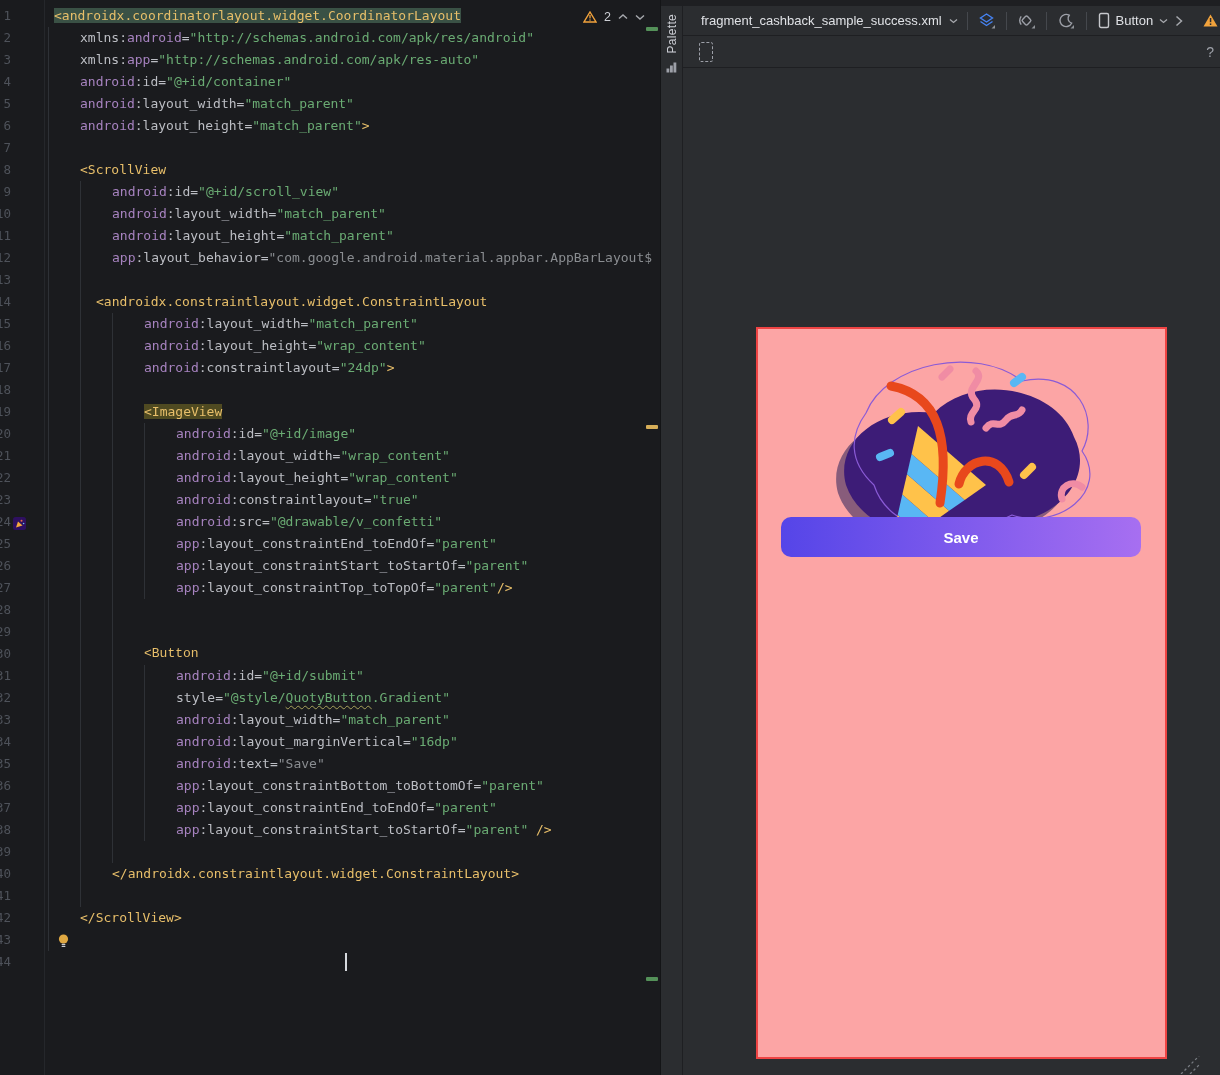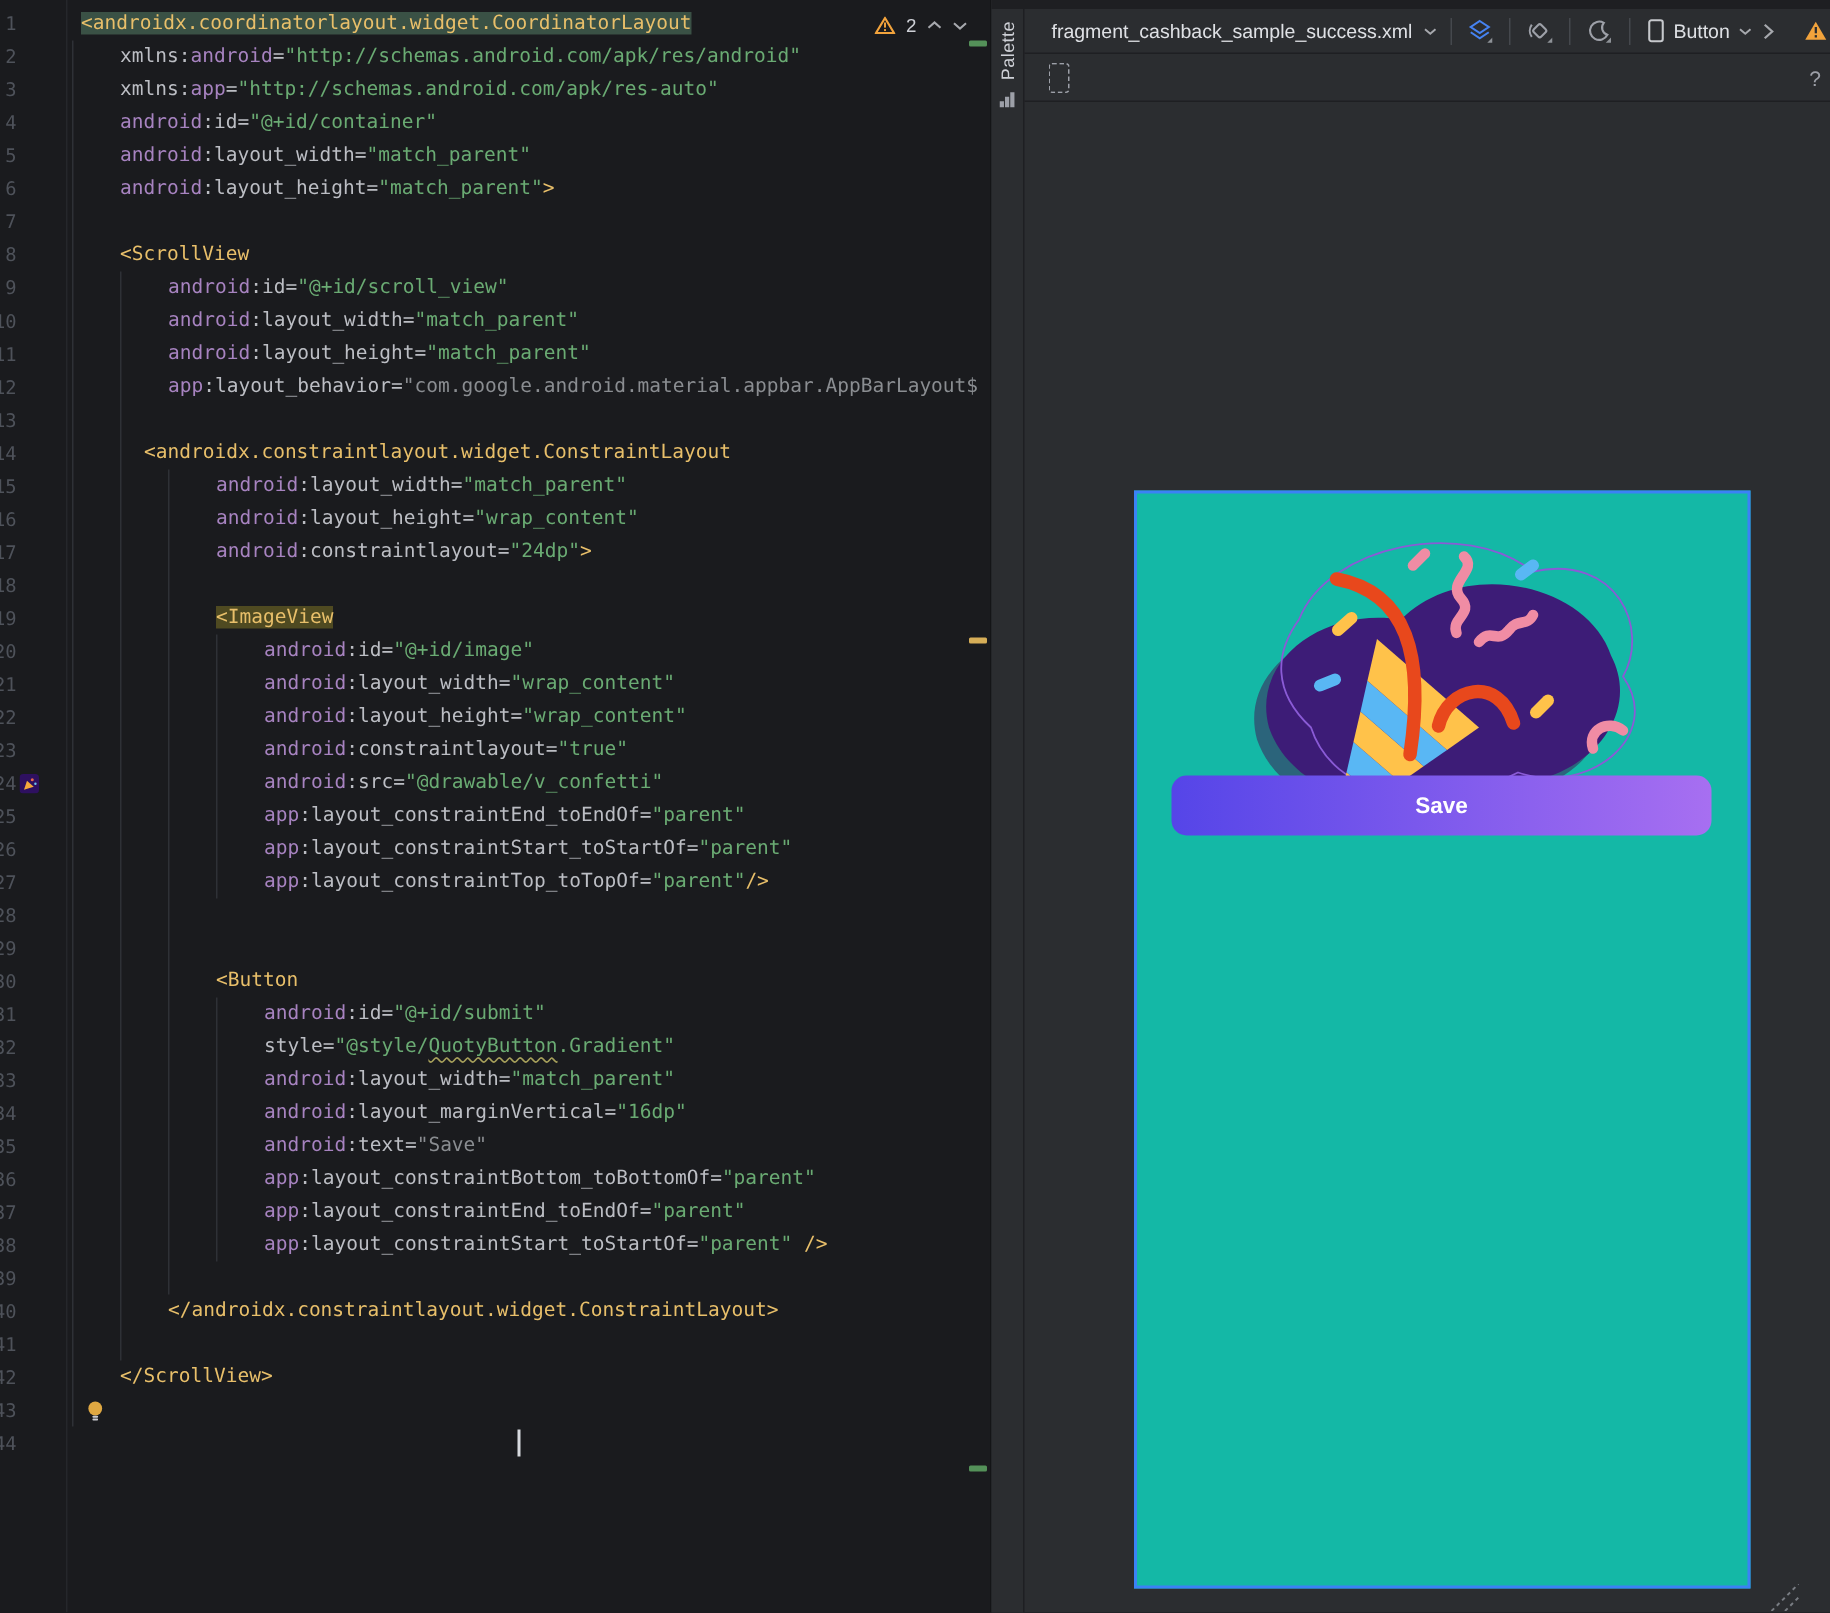--- a/index.html
+++ b/index.html
@@ -42,22 +42,22 @@
     border-bottom:1px solid #1E1F22;padding:0 4px 0 18px;color:#DFE1E5;font-size:13px;}
   .hdr-row2{position:absolute;left:22px;right:0;top:37px;height:31px;display:flex;align-items:center;
     border-bottom:1px solid #1E1F22;padding:0 6px 0 16px;}
   .file-btn{display:flex;align-items:center;gap:7px;cursor:default;}
   .sep{width:1px;height:18px;background:#45484D;margin:0 9px;}
   .tbtn{width:24px;height:24px;display:flex;align-items:center;justify-content:center;border-radius:4px;}
   .device-btn{display:flex;align-items:center;gap:6px;margin-left:2px;}
   .spacer{flex:1;}
   .q{color:#9DA0A8;font-size:14px;}
   #surface{position:absolute;left:22px;top:68px;right:0;bottom:0;overflow:hidden;}
-  #device-frame{position:absolute;left:73px;top:259px;width:411px;height:732px;background:#14b8a6;
-    border:2px solid #3b82f6;overflow:hidden;padding-left:38px;}
+  #device-frame{position:absolute;left:73px;top:259px;width:411px;height:732px;background:#fca5a5;
+    border:2px solid #ef4444;overflow:hidden;padding-left:38px;}
   #save-btn{position:absolute;left:23px;top:188px;width:360px;height:40px;border-radius:10px;
     background:linear-gradient(90deg,#5545E8,#A76FF1);color:#FFFFFF;font-weight:bold;font-size:15px;
     display:flex;align-items:center;justify-content:center;}
   #confetti{position:absolute;left:68px;top:24px;}
   #resize-grip{position:absolute;left:514px;top:1056px;}
   .row2-device{width:14px;height:20px;border:1.2px dashed #9DA0A8;border-radius:2.5px;}
 </style>
 </head>
 <body>
 
@@ -188,21 +188,21 @@
       <div class="code-line" style="top: 599px;">
         <span class="ln">28</span>
         <span class="ct" style="left: 48px;"></span>
       </div>
       <div class="code-line" style="top: 621px;">
         <span class="ln">29</span>
         <span class="ct" style="left: 48px;"></span>
       </div>
       <div class="code-line" style="top: 643px;">
         <span class="ln">30</span>
-        <span class="ct" style="left: 144px;"><span class="t-tag">&lt;Button</span></span>
+        <span class="ct" style="left: 144px; font-family: Liberation Mono, monospace;"><span class="t-tag">&lt;Button</span></span>
       </div>
       <div class="code-line" style="top: 665px;">
         <span class="ln">31</span>
         <span class="ct" style="left: 176px;"><span class="t-ns">android</span><span class="t-attr">:id</span><span class="t-punct">=</span><span class="t-val">"@+id/submit"</span></span>
       </div>
       <div class="code-line" style="top: 687px;">
         <span class="ln">32</span>
         <span class="ct" style="left: 176px;"><span class="t-attr">style</span><span class="t-punct">=</span><span class="t-val">"@style/</span><span class="t-valsq">QuotyButton</span><span class="t-val">.Gradient"</span></span>
       </div>
       <div class="code-line" style="top: 709px;">

